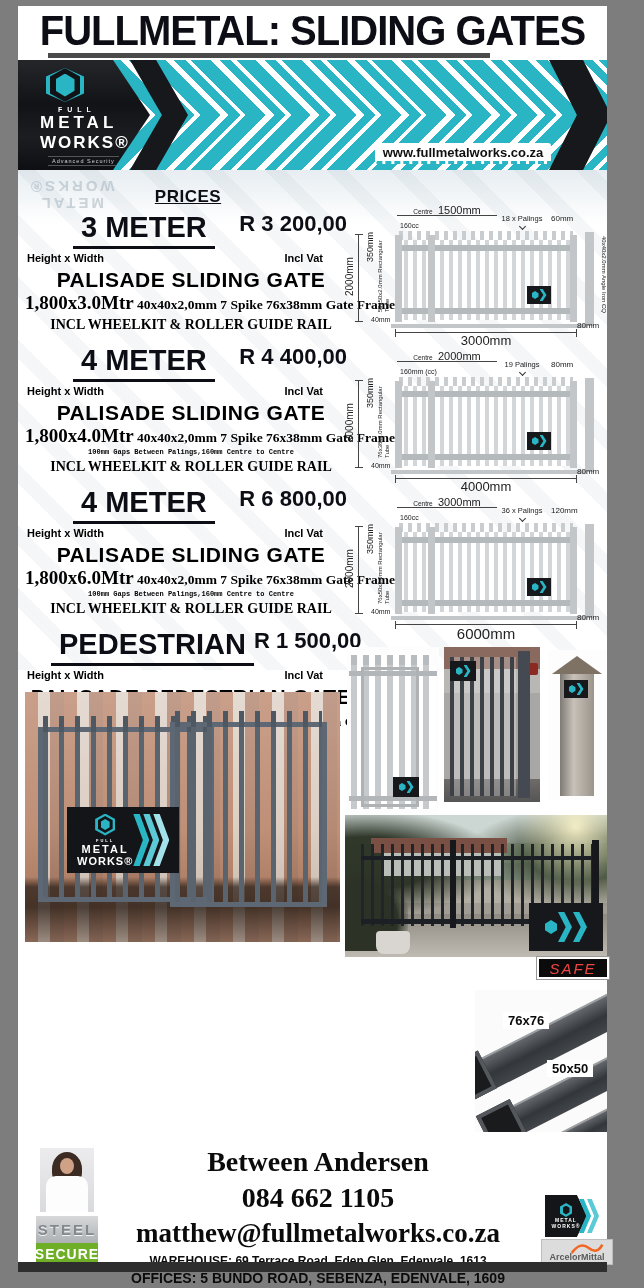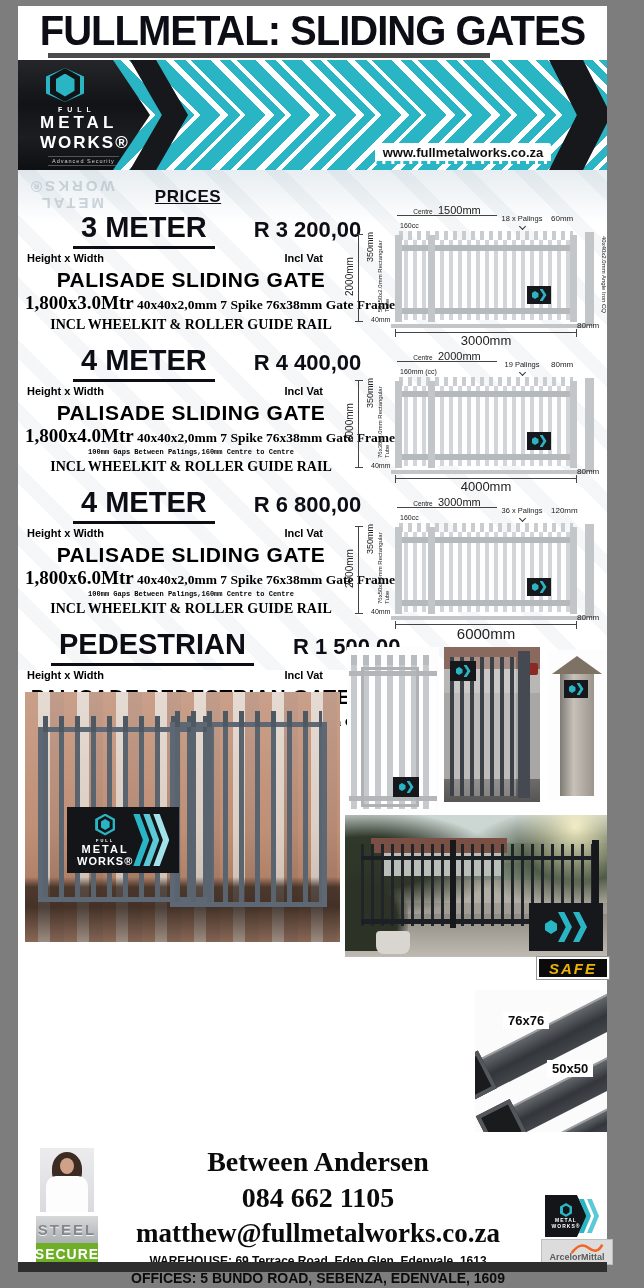--- a/index.html
+++ b/index.html
@@ -47,21 +47,21 @@
   .wm-mirror { position:absolute; left:10px; top:172px; transform:rotate(180deg); text-align:center;
                color:rgba(165,180,192,0.55); font-weight:800; font-size:15px; letter-spacing:3px; line-height:1.1; }
   .wm-stripes { position:absolute; left:0; top:164px; width:100%; height:500px;
                 background:repeating-linear-gradient(45deg,rgba(150,170,182,0.10) 0 14px,transparent 14px 44px); }
 
   
   .prices-h { position:absolute; left:40px; top:181px; width:260px; text-align:center;
               font-weight:800; font-size:17px; text-decoration:underline; color:#0d0d16; letter-spacing:0.5px; }
   .prod-col { position:absolute; left:7px; top:205px; width:332px; }
   .sec { margin-bottom:11px; }
-  .sec-head { display:flex; justify-content:space-between; align-items:center; padding:0 10px 0 48px;gap:39px; }
+  .sec-head { display:flex; justify-content:space-between; align-items:flex-start; padding:0 10px 0 48px; }
   .sec-head.ped { padding-left:26px; }
   .sec-name { font-weight:800; font-size:29px; color:#0d0d16; border-bottom:3px solid #0d0d16; padding:0 8px 2px; white-space:nowrap; }
   .sec-price { font-weight:800; font-size:22px; color:#0d0d16; white-space:nowrap; }
   .sec-sub { display:flex; justify-content:space-between; font-weight:700; font-size:11px; margin-top:3px; padding:0 34px 0 2px; }
   .sec-title { font-family:Liberation Sans, sans-serif; font-weight:700; font-size:21px; text-align:center; margin-top:4px; letter-spacing:0.5px; }
   .sec-spec { font-family:"Liberation Serif",serif; font-weight:700; font-size:13.5px; text-align:left; white-space:nowrap; }
   .sec-spec .big { font-size:19px; }
   .sec-gaps { font-family:Liberation Mono, monospace; font-weight:700; font-size:7px; text-align:center; margin-top:1px; }
   .sec-gaps:empty { display:none; }
   .sec-incl { font-family:"Liberation Serif",serif; font-weight:700; font-size:14px; text-align:center; margin-top:3px; }
@@ -178,21 +178,21 @@
                background:repeating-linear-gradient(90deg,#212428 0 3px,transparent 3px 10px); }
   .sl-railt { position:absolute; left:0; right:0; top:4px; height:4px; background:#1c1f23; }
   .sl-railb { position:absolute; left:0; right:0; bottom:2px; height:5px; background:#1c1f23; }
   .sl-postl { position:absolute; left:38%; top:-12px; bottom:-2px; width:6px; background:#16181b; }
   .sl-postr { position:absolute; right:-2px; top:-12px; bottom:-2px; width:7px; background:#16181b; }
   .slbadge { right:4px; bottom:6px; width:74px; height:48px; }
   .slbadge .mb-hex { width:12px; height:14px; } .slbadge .mb-chev { width:14px; height:30px; }
 
   .safe { position:absolute; left:519px; top:951px; width:72px; height:22px; background:#0b0b0b;
           border:2px solid #fff; outline:1px solid #999; display:flex; align-items:center; justify-content:center;
-          color:#eab308; font-weight:700; font-style:italic; font-size:15px; letter-spacing:2px; }
+          color:#ef4444; font-weight:400; font-style:italic; font-size:15px; letter-spacing:2px; }
 
   .ph-tubes { position:absolute; left:457px; top:984px; width:132px; height:142px; background:#fbfbfb; overflow:hidden; }
   .tube { position:absolute; transform:rotate(-27deg); }
   .t-body { background:linear-gradient(180deg,#6a6e72,#33363a 55%,#43464a); box-shadow:inset 0 2px 0 rgba(255,255,255,0.35); }
   .t-face { position:absolute; background:#191b1d; border:4px solid #54585c; }
   .tube1 { left:-30px; top:40px; } .tube1 .t-body { width:190px; height:34px; } .tube1 .t-face { left:-4px; top:-8px; width:42px; height:42px; }
   .tube2 { left:4px; top:86px; }  .tube2 .t-body { width:190px; height:30px; } .tube2 .t-face { left:-4px; top:-7px; width:38px; height:38px; }
   .tube3 { left:48px; top:122px; } .tube3 .t-body { width:160px; height:22px; } .tube3 .t-face { left:-3px; top:-6px; width:30px; height:30px; border-width:3px; }
   .t-label { position:absolute; background:#ffffff; color:#0b0b0b; font-weight:800; font-size:13px; padding:1px 5px; z-index:3; }
   .t-label.l76 { left:28px; top:22px; } .t-label.l50 { left:72px; top:70px; }

